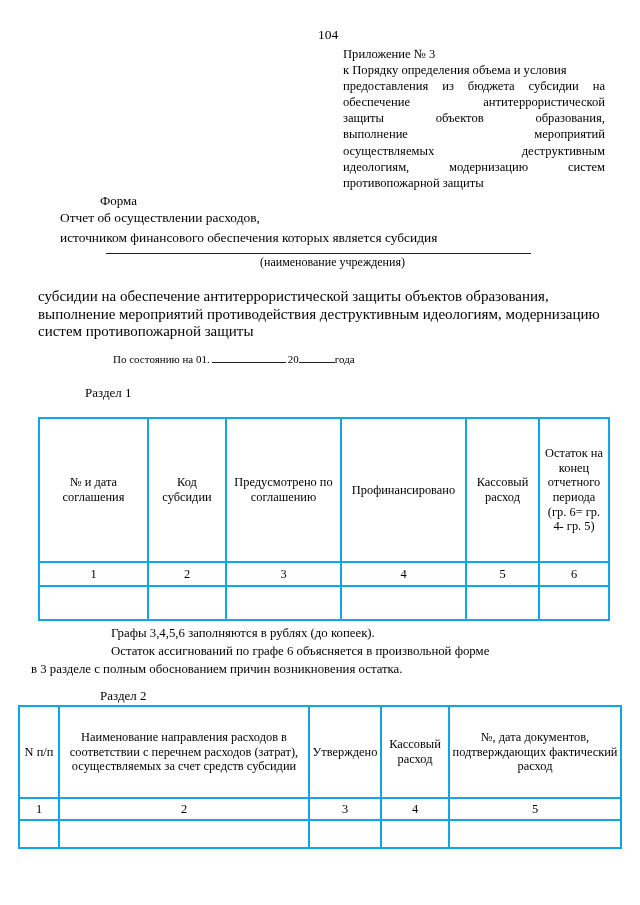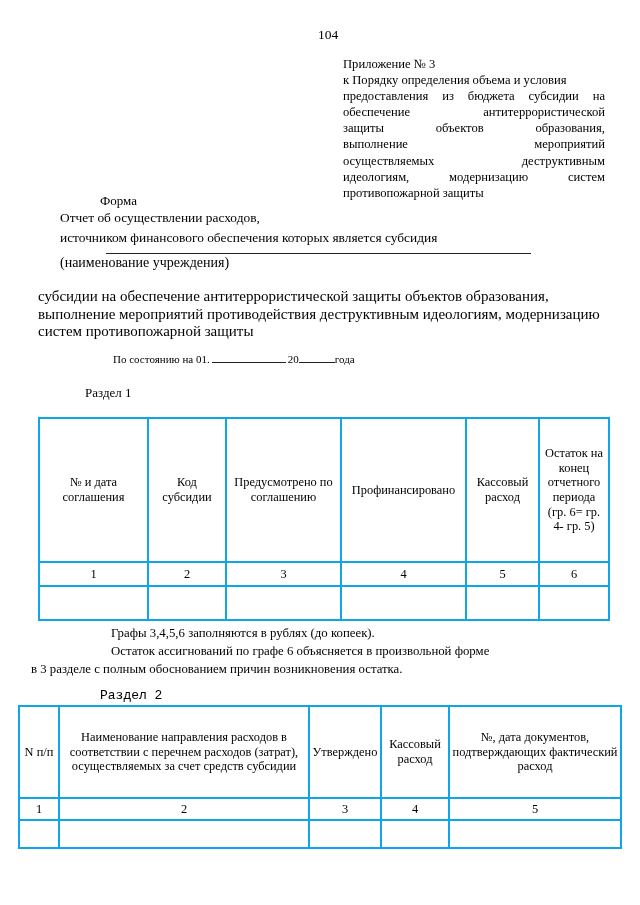--- a/index.html
+++ b/index.html
@@ -28,21 +28,21 @@
     left: 318px;
     top: 28px;
     font-size: 13.5px;
     line-height: 1.1;
   }
 
   
   .appendix-block {
     position: absolute;
     left: 343px;
-    top: 56px;
+    top: 46px;
     width: 262px;
     font-size: 12.6px;
     line-height: 16.1px;
     text-align: justify;
   }
   .appendix-block .ln {
     display: block;
     text-align: justify;
     text-align-last: justify;
     white-space: nowrap;
@@ -77,21 +77,22 @@
     left: 106px;
     top: 253px;
     width: 425px;
     border-bottom: 1px solid #222;
   }
   .inst-caption {
     position: absolute;
     left: 60px;
     top: 255px;
     width: 545px;
-    font-size: 14px;
+    text-align: center;
+    font-size: 12px;
   }
 
   
   .purpose {
     position: absolute;
     left: 38px;
     top: 288px;
     width: 570px;
     text-align: left;
     font-size: 15px;
@@ -119,21 +120,21 @@
     border-bottom: 1px solid #222;
     vertical-align: baseline;
   }
 
   
   .section-label {
     position: absolute;
     font-size: 13px;
   }
   .section-label.s1 { left: 85px; top: 385px; }
-  .section-label.s2 { left: 100px; top: 688px; font-family: Liberation Mono, monospace; }
+  .section-label.s2 { left: 100px; top: 688px; }
 
   
   table.doc-table {
     position: absolute;
     border-collapse: collapse;
     table-layout: fixed;
   }
   table.doc-table td {
     border: 2px solid #0ea5e9;
     text-align: center;

